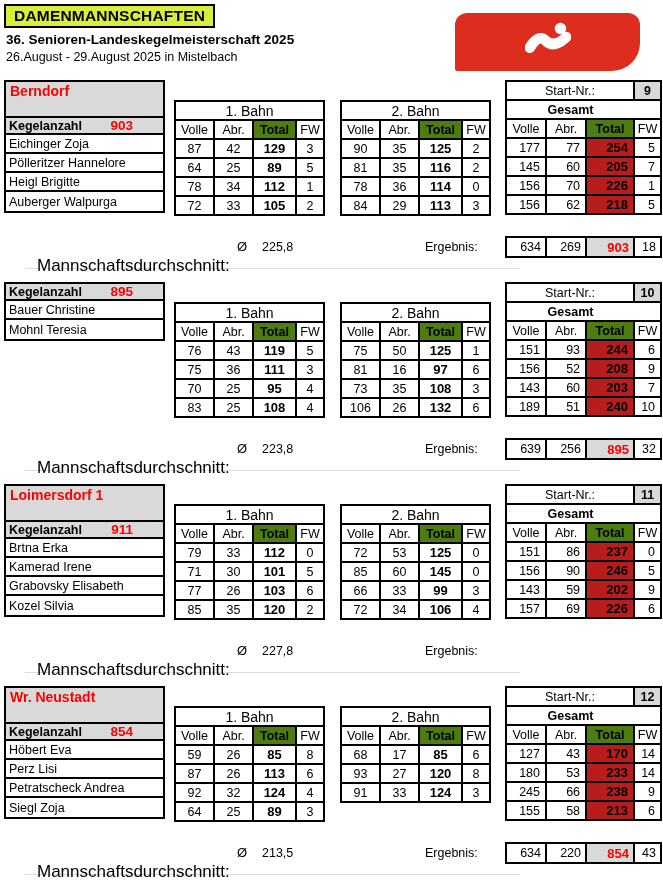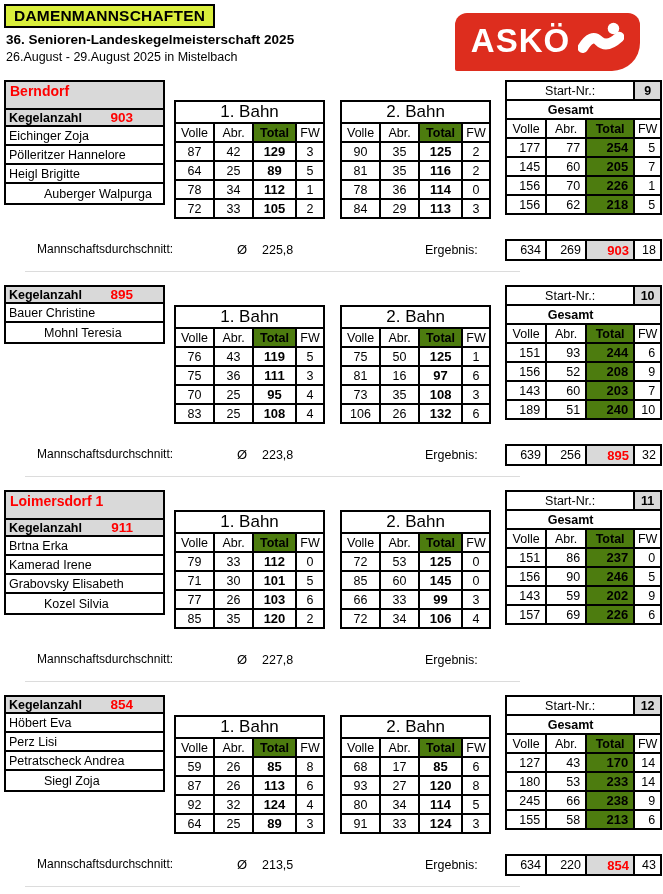--- a/index.html
+++ b/index.html
@@ -15,68 +15,67 @@
   .logo { position:absolute; top:13px; left:455px; width:185px; height:58px; background:#dd2d1e;
     border-radius:12px 12px 28px 2px; display:flex; align-items:center; justify-content:center; gap:8px; }
   .logo-text { color:#fff; font-weight:bold; font-size:33px; letter-spacing:1px; padding-bottom:3px; }
 
   
   #teams-container { margin-top:16px; }
   .team-block { margin-bottom:13px; }
   .block-row { display:flex; align-items:flex-start; }
 
   .team-box { width:161px; margin-left:4px; border:2px solid #000; background:#fff; }
-  .team-name { height:28px; background:#d9d9d9; border-bottom:2px solid #000;
+  .team-name { height:36px; background:#d9d9d9; border-bottom:2px solid #000;
     color:#ff0000; font-weight:bold; font-size:14px; padding:1px 4px; }
   .kegel-row { height:17px; background:#d9d9d9; border-bottom:2px solid #000;
     display:flex; align-items:center; font-size:12.5px; }
   .kegel-label { font-weight:bold; padding-left:3px; }
   .kegel-value { color:#ff0000; font-weight:bold; font-size:13.5px; margin-left:auto; margin-right:30px; }
   .player-row { height:19px; border-bottom:2px solid #000; display:flex; align-items:center;
     font-size:12.5px; padding-left:3px; }
-  .player-row:last-child { border-bottom:none;margin-left:35px; }
+  .player-row:last-child { border-bottom:none; }
 
   table { border-collapse:collapse; table-layout:fixed; background:#fff; }
   td { border:2px solid #000; height:19px; font-size:12.5px; overflow:hidden; white-space:nowrap; }
   .bahn-table { width:151px; margin-top:20px; }
   .bahn-table td { text-align:center; }
   .gesamt-table { width:157px; margin-left:14px; }
   .b1 { margin-left:9px; } .b2 { margin-left:15px; }
-  .table-title { font-size:17px;margin-top:32px; }
+  .table-title { font-size:14px;margin-top:32px; }
   .hdr-total { background:#4d7c0f; font-weight:bold; }
   .total-cell { font-weight:bold; font-size:13px; }
   .gesamt-table td.num { text-align:right; padding-right:5px; }
-  .gesamt-table .total-cell { background:#4d7c0f; }
+  .gesamt-table .total-cell { background:#b91c1c; }
   .startnr-label { text-align:center; }
   .startnr-value { background:#d9d9d9; font-weight:bold; text-align:center; }
   .gesamt-title { font-weight:bold; text-align:center; padding-right:26px; }
 
   
   .avg-row { position:relative; height:24px; margin-top:20px; }
-  .avg-label { position:absolute; left:37px; top:3px; font-size:12px; }
+  .avg-label { position:absolute; left:37px; top:20px; font-size:17px; }
   .avg-sym  { position:absolute; left:237px; top:3px; font-size:13px; }
   .avg-val  { position:absolute; left:262px; top:4px; font-size:12.5px; }
   .erg-label{ position:absolute; left:425px; top:4px; font-size:12.5px; }
   .erg-table{ position:absolute; left:505px; top:0; width:157px; }
   .erg-table td { text-align:right; padding-right:4px; height:20px; }
   .erg-total { background:#d9d9d9; color:#ff0000; font-weight:bold; font-size:13px; }
 
   .divider { margin:8px 0 0 25px; width:495px; border-top:1px solid #dcdcdc; height:0; }
 </style>
 </head>
 <body>
 
 <div class="page">
 
   <div class="title-box">DAMENMANNSCHAFTEN</div>
   <div class="subtitle">36. Senioren-Landeskegelmeisterschaft 2025</div>
   <div class="dateline">26.August - 29.August 2025 in Mistelbach</div>
 
   <div class="logo">
-    <span class="logo-text">ASKÖ</span>
     <span>
       <svg width="46" height="40" viewBox="0 0 48 40">
         <circle cx="37" cy="8" r="6" fill="#ffffff"></circle>
         <path d="M5 28 Q 14 13 22 21 Q 30 29 43 17" fill="none" stroke="#ffffff" stroke-width="11" stroke-linecap="round"></path>
       </svg>
     </span>
   </div>
 
   <div id="teams-container">
   <section class="team-block">
@@ -588,20 +587,21 @@
       <span class="avg-val">227,8</span>
       <span class="erg-label">Ergebnis:</span>
     </div>
     <div class="divider"></div>
   </section>
 
   <section class="team-block">
     <div class="block-row">
 
       <div class="team-box">
+        <div class="team-name">Wr. Neustadt</div>
         <div class="kegel-row">
           <span class="kegel-label">Kegelanzahl</span>
           <span class="kegel-value">854</span>
         </div>
         <div class="player-row">Höbert Eva</div>
         <div class="player-row">Perz Lisi</div>
         <div class="player-row">Petratscheck Andrea</div>
         <div class="player-row">Siegl Zoja</div>
       </div>
 
@@ -672,26 +672,20 @@
           <td class="total-cell">85</td>
           <td>6</td>
         </tr>
         <tr>
           <td>93</td>
           <td>27</td>
           <td class="total-cell">120</td>
           <td>8</td>
         </tr>
         <tr>
-          <td>80</td>
-          <td>34</td>
-          <td class="total-cell">114</td>
-          <td>5</td>
-        </tr>
-        <tr>
           <td>91</td>
           <td>33</td>
           <td class="total-cell">124</td>
           <td>3</td>
         </tr>
       </tbody>
           </table>
 
       <table class="gesamt-table">
         <colgroup>

